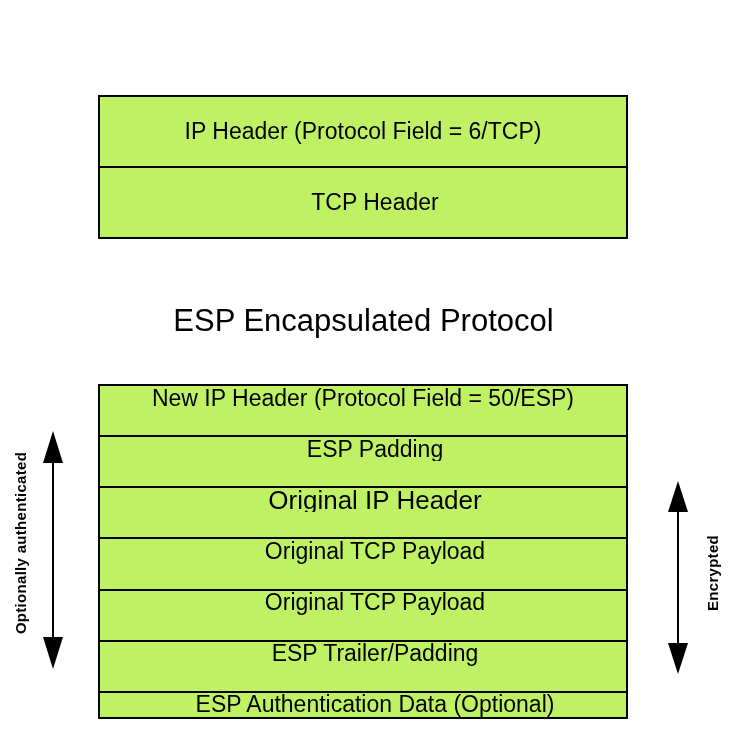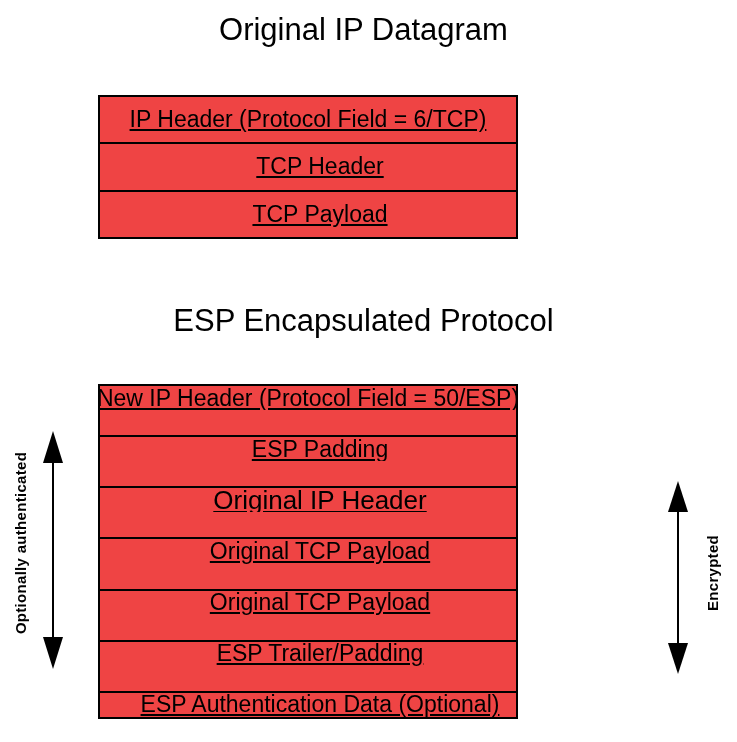--- a/index.html
+++ b/index.html
@@ -24,27 +24,26 @@
     font-size: 31px;
     line-height: 36px;
     white-space: nowrap;
   }
   .title-original { top: 12px; }
   .title-esp { top: 303px; }
 
   .dtable {
     position: absolute;
     left: 98px;
-    width: 420px;
+    width: 530px;
     border: 2px solid #000000;
     box-sizing: border-box;
     display: flex;
     flex-direction: column;
-    background: #ef4444;
-    text-decoration: underline;
+    background: #bef264;
   }
   .table-original { top: 95px;  height: 144px; }
   .table-esp      { top: 384px; height: 335px; gap: 25px; }
   .drow {
     flex: 1 1 0;
     display: flex;
     align-items: center;
     justify-content: center;
     font-size: 23px;
     white-space: nowrap;
@@ -66,26 +65,24 @@
 
   .varrow { position: absolute; }
   .varrow-left  { left: 40px;  top: 431px; }
   .varrow-right { left: 665px; top: 481px; }
 </style>
 </head>
 <body>
 
 <div class="canvas">
 
-  <div class="diagram-title title-original">Original IP Datagram</div>
 
   <div class="dtable table-original">
     <div class="drow">IP Header (Protocol Field = 6/TCP)</div>
     <div class="drow">TCP Header</div>
-    <div class="drow">TCP Payload</div>
   </div>
 
   <div class="diagram-title title-esp">ESP Encapsulated Protocol</div>
 
   <div class="dtable table-esp">
     <div class="drow">New IP Header (Protocol Field = 50/ESP)</div>
     <div class="drow">ESP Padding</div>
     <div class="drow big">Original IP Header</div>
     <div class="drow">Original TCP Payload</div>
     <div class="drow">Original TCP Payload</div>

